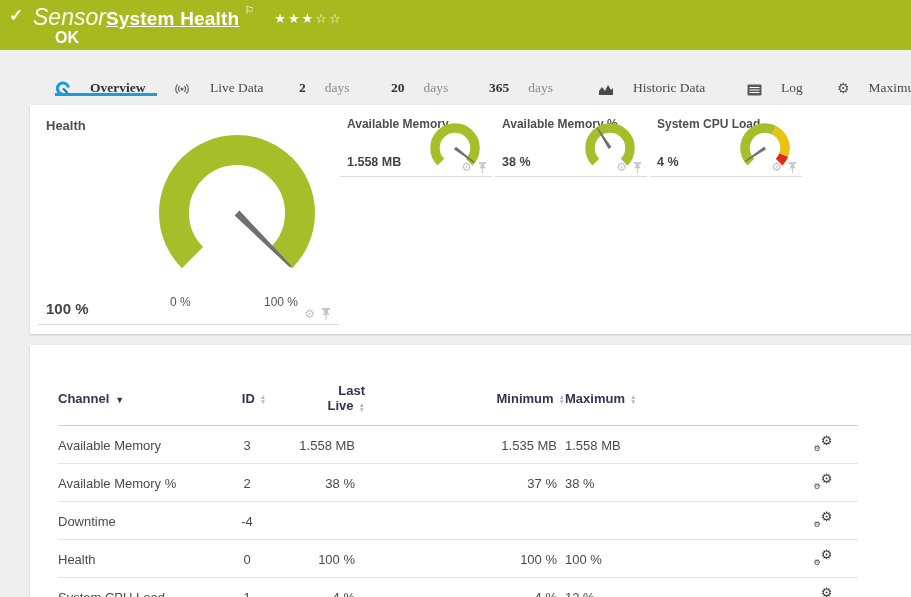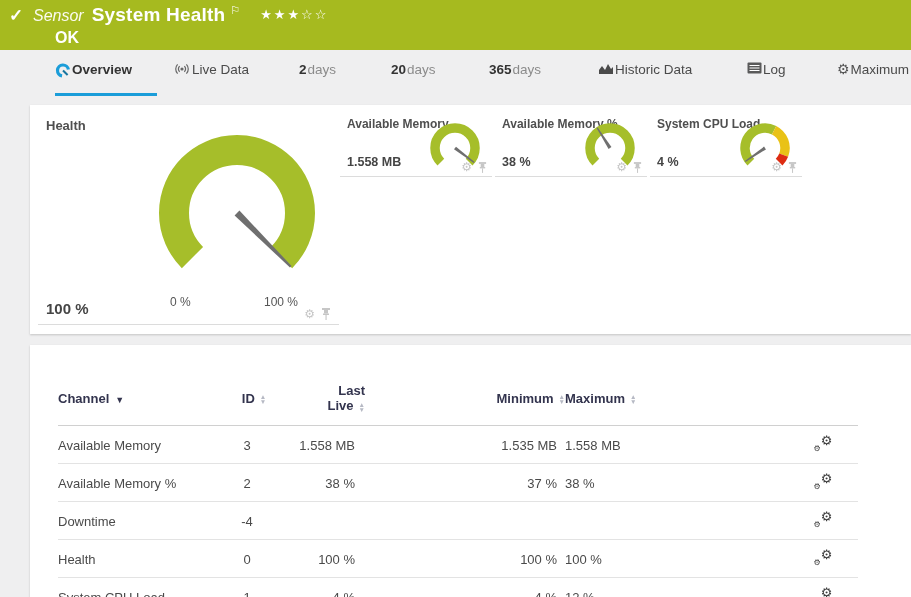--- a/index.html
+++ b/index.html
@@ -9,29 +9,29 @@
     background:#efeff0;
     font-family:"Liberation Sans", sans-serif;
     -webkit-font-smoothing:antialiased;
   }
 
   
   .hdr { position:absolute; left:0; top:0; width:911px; height:50px;
          background:var(--header-green,#a6ba1f); color:#fff; }
   .hdr .chk { position:absolute; left:9px; top:5px; font-size:17px; font-weight:bold; }
   .titleline { position:absolute; left:33px; top:4px; white-space:nowrap; }
-  .kind  { font-style:italic; font-size:16px; margin-right:8px; color:#fbfbef; }
-  .sname { font-size:19px; font-weight:bold; letter-spacing:.2px; }
+  .kind  { font-style:italic; font-size:23px; color:#fbfbef; }
+  .sname { font-size:19px; font-weight:bold; letter-spacing:.2px;text-decoration:underline; }
   .flag  { font-size:11px; vertical-align:top; margin-left:5px; display:inline-block; }
   .stars { margin-left:20px; font-size:13px; letter-spacing:2px; vertical-align:2px; cursor:pointer; }
   .ok    { position:absolute; left:55px; top:29px; font-size:16px; font-weight:bold; }
 
   
-  .tab { position:absolute; top:62px; height:34px; display:flex; align-items:flex-start;
-         gap:1px; font-size:13.5px; color:#4a4a4a; cursor:pointer; white-space:nowrap; }
+  .tab { position:absolute; top:62px; height:34px; display:flex; align-items:flex-end;
+         gap:19px; font-size:13.5px; color:#4a4a4a; cursor:pointer; white-space:nowrap;font-family:Liberation Serif, serif; }
   .tab .ticon { display:inline-flex; align-items:center; }
   .tab.active { width:102px; }
   .tab.active .tlabel { color:#333; font-weight:700; }
   .tab .ul { position:absolute; left:0; bottom:0; height:3px; width:100%;
              background:var(--tab-active-blue,#1b9dd9); }
   .tnum { color:#333; font-weight:700; }
   .tday { color:#8b8b8b; }
   .gear-glyph { font-size:14px; color:#555; line-height:1; }
 
   

